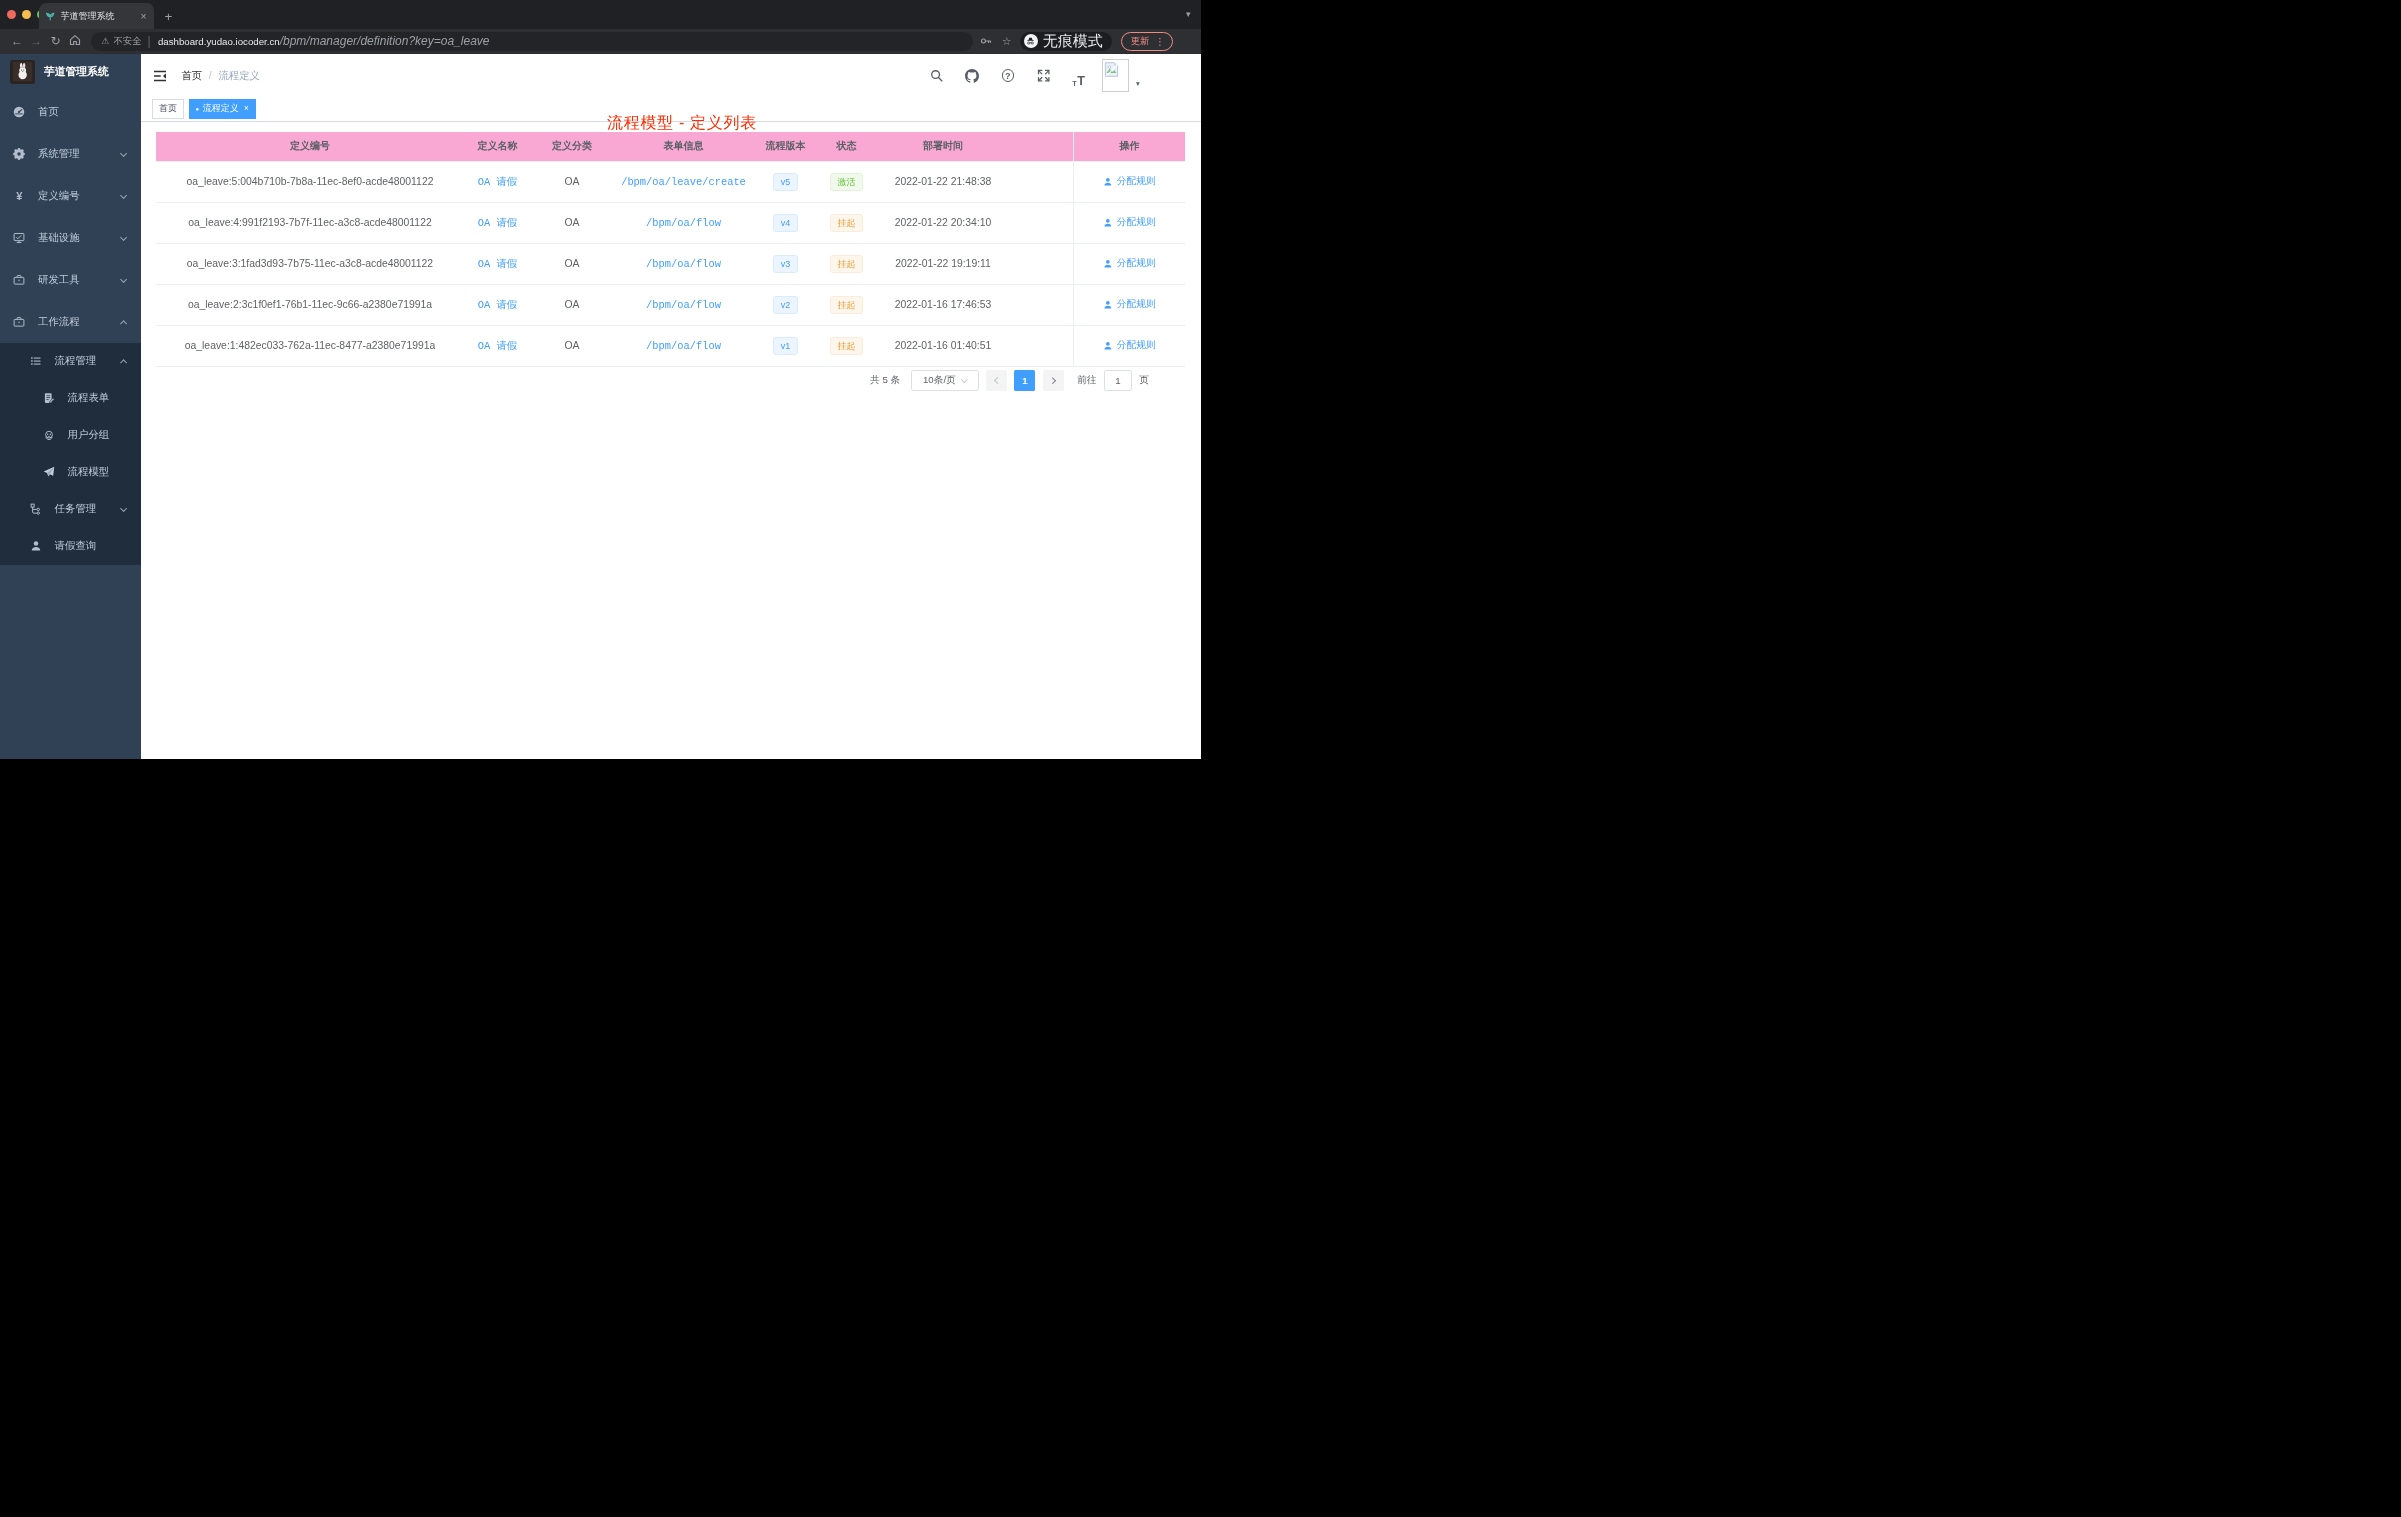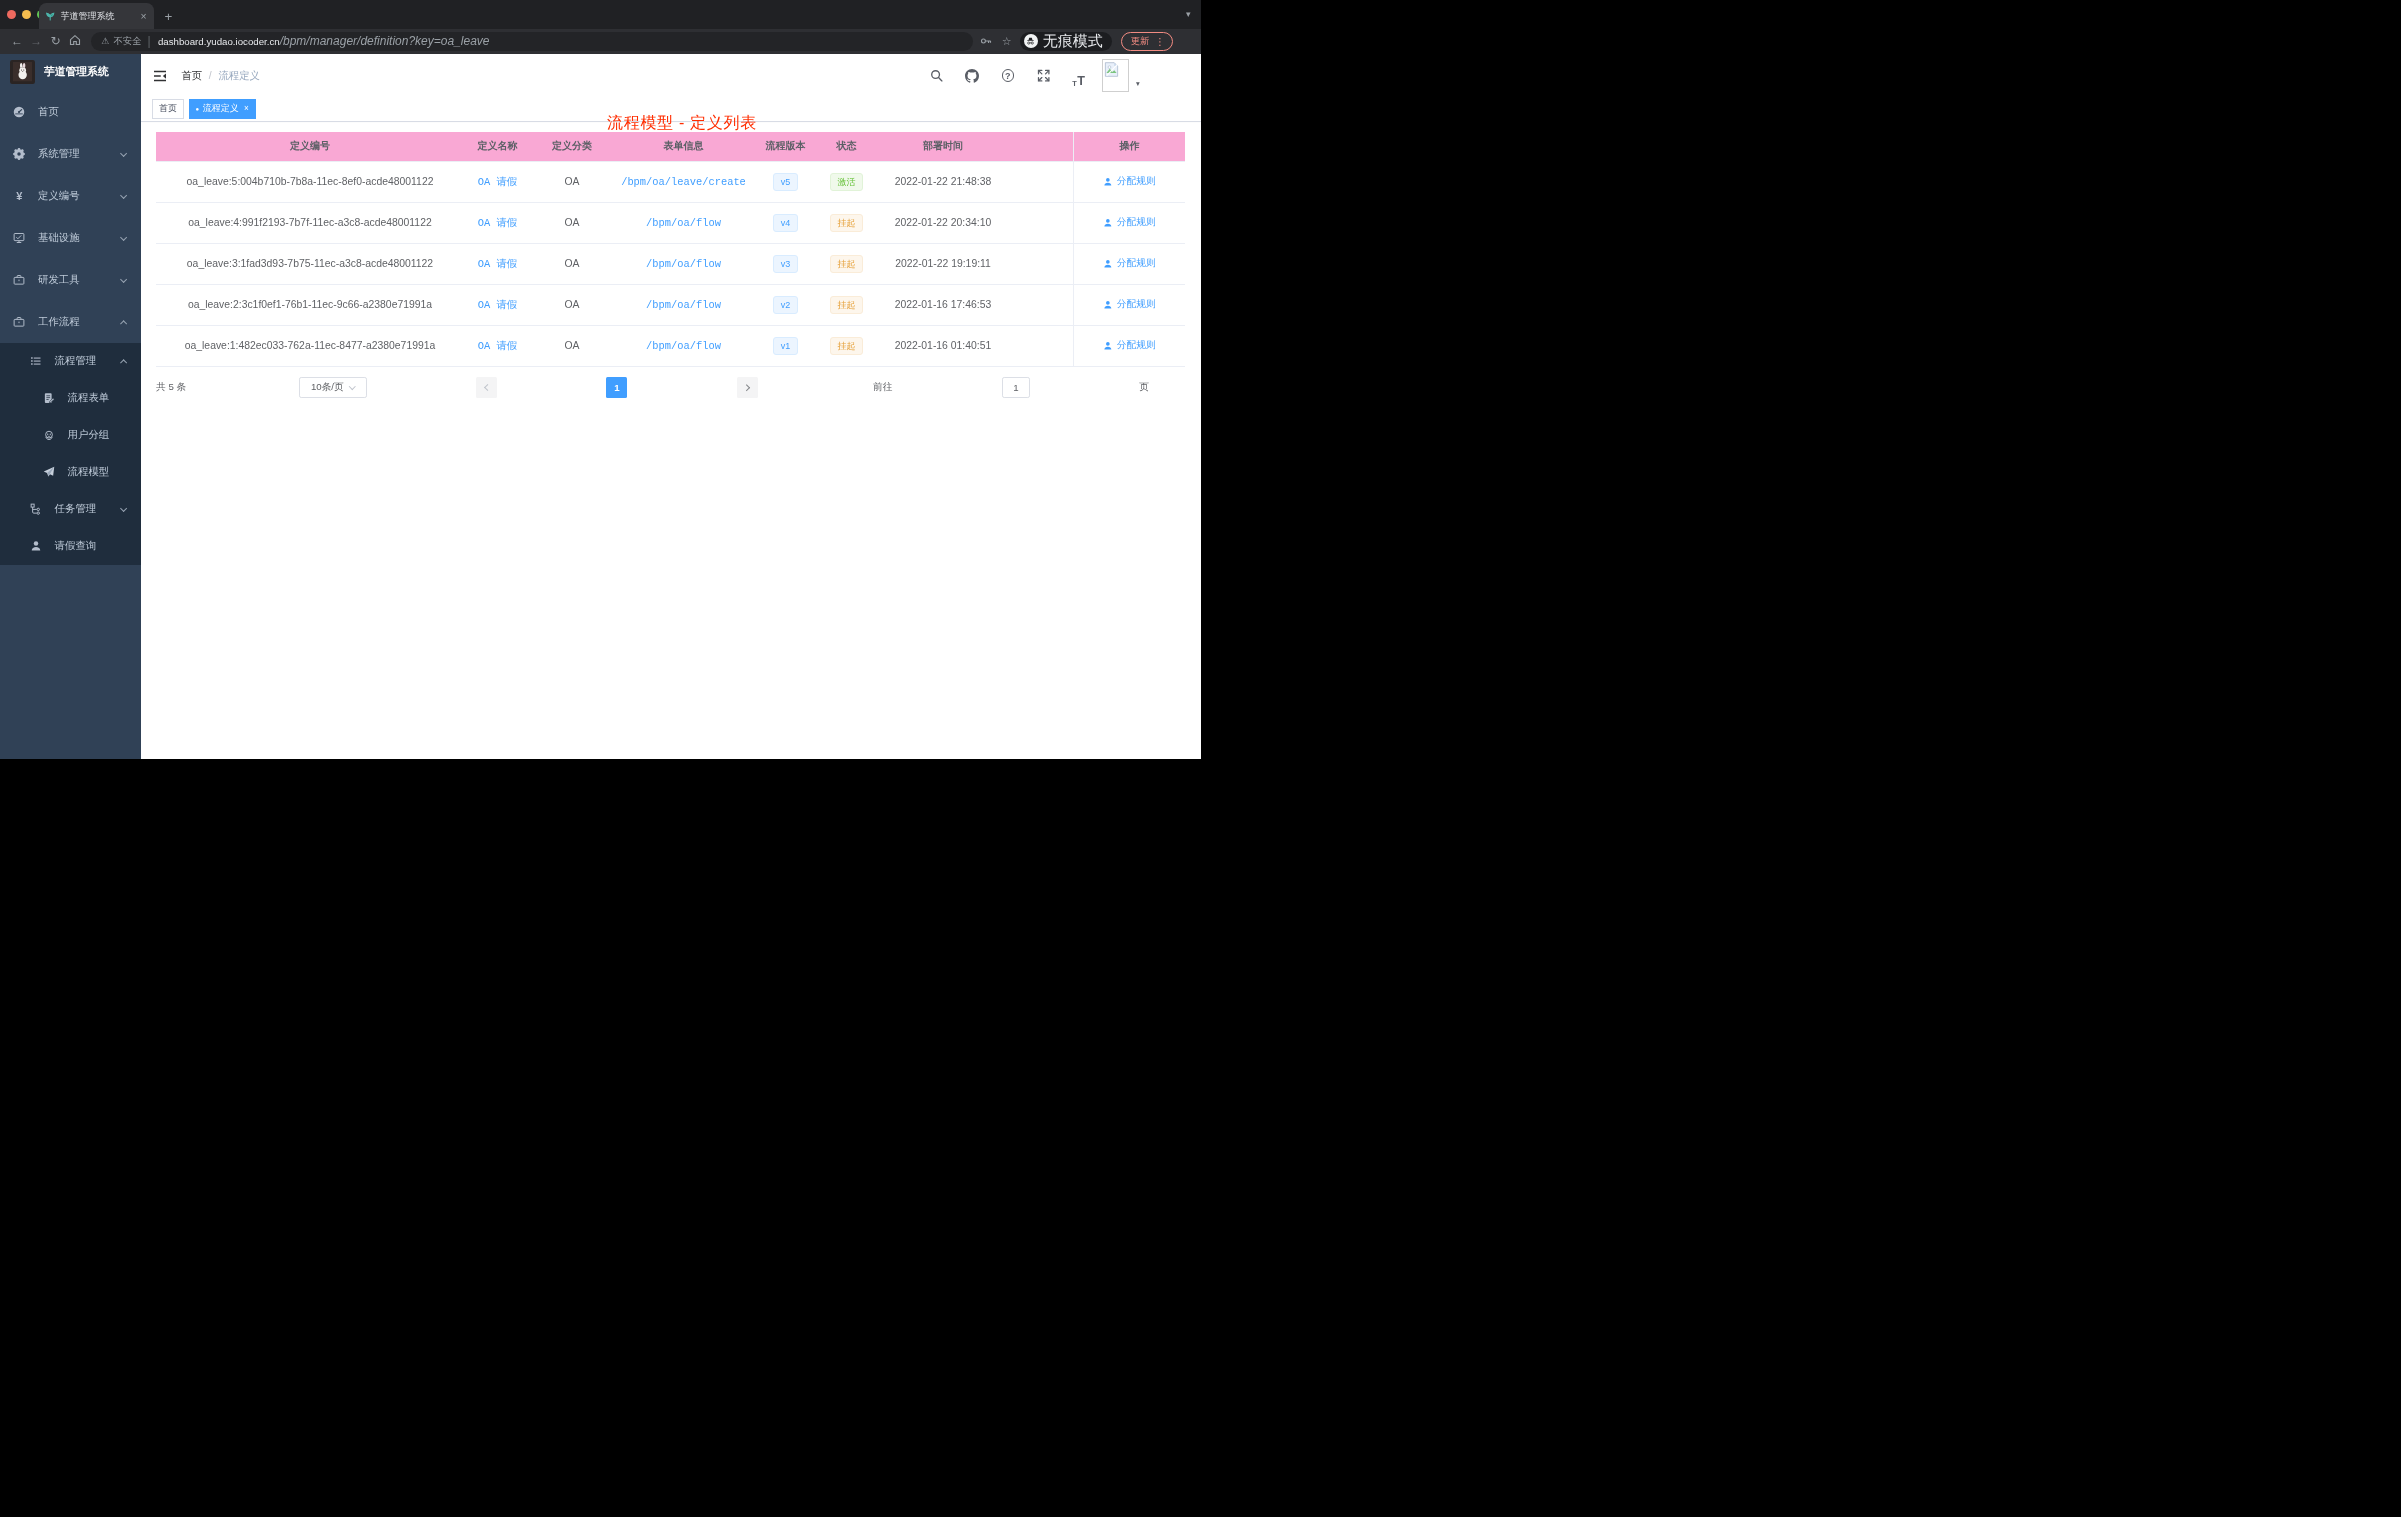--- a/index.html
+++ b/index.html
@@ -99,21 +99,21 @@
   .w9{width:112px;}
   .tbody-row .w9, .thead .w9 { border-left:0.7px solid #ebeef5; align-self:stretch; display:flex; align-items:center; justify-content:center; }
   .link { color:#409eff; cursor:pointer;font-family:Liberation Mono, monospace; }
   .badge { display:inline-block; height:18.6px; line-height:17px; padding:0 6.7px; border-radius:3px; font-size:9px; border:0.7px solid transparent; }
   .b-ver { background:#ecf5ff; border-color:#d9ecff; color:#409eff; }
   .b-success { background:#f0f9eb; border-color:#e1f3d8; color:#67c23a; }
   .b-warning { background:#fdf6ec; border-color:#faecd8; color:#e6a23c; }
   .op-link { color:#409eff; font-size:9.7px; display:inline-flex; align-items:center; gap:3.7px; cursor:pointer; }
 
   
-  .pager { width:1029px; margin-top:10px; display:flex; align-items:center; justify-content:space-between; gap:7.4px; padding-right:36px;
+  .pager { width:1029px; margin-top:3px; display:flex; align-items:center; justify-content:flex-end; gap:7.4px; padding-right:36px;
            color:#606266; font-size:9.7px; }
   .pg-total { margin-right:3px; }
   .pg-select { width:68px; height:21px; border:0.7px solid #dcdfe6; border-radius:2.2px; display:flex; align-items:center;
                justify-content:center; gap:6px; color:#606266; cursor:pointer; }
   .pg-select .chev2 { width:4.5px; height:4.5px; border-right:1px solid #c0c4cc; border-bottom:1px solid #c0c4cc; transform:rotate(45deg); margin-top:-2.2px; }
   .pg-btn { width:21px; height:21px; background:#f4f4f5; border-radius:1.5px; display:flex; align-items:center; justify-content:center; cursor:pointer; }
   .pg-arrow { width:5.2px; height:5.2px; border-left:1.2px solid #c0c4cc; border-bottom:1.2px solid #c0c4cc; }
   .pg-arrow.left { transform:rotate(45deg); margin-left:1.5px; }
   .pg-arrow.right { transform:rotate(-135deg); margin-right:1.5px; border-color:#86888c; }
   .pg-cur { width:21px; height:21px; background:#409eff; color:#fff; border-radius:1.5px; display:flex; align-items:center;

